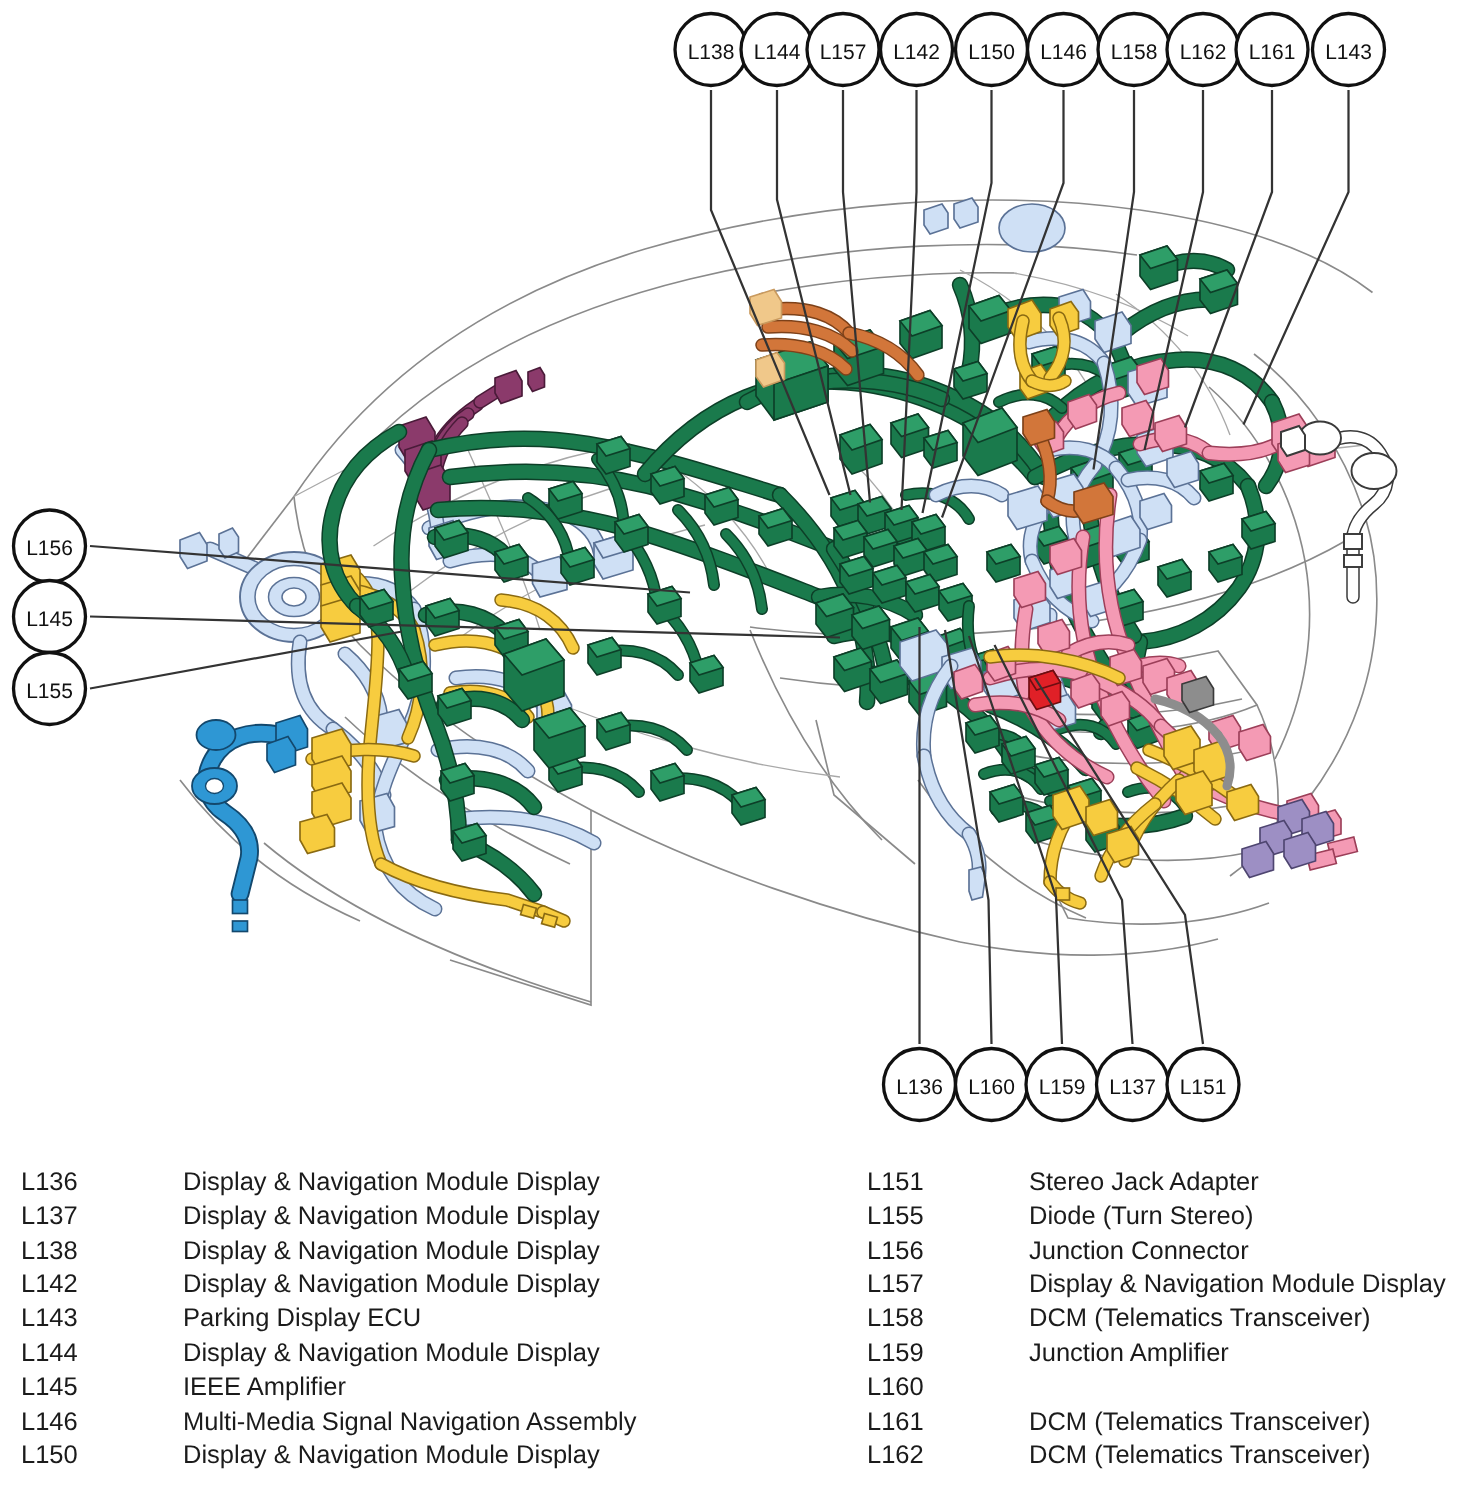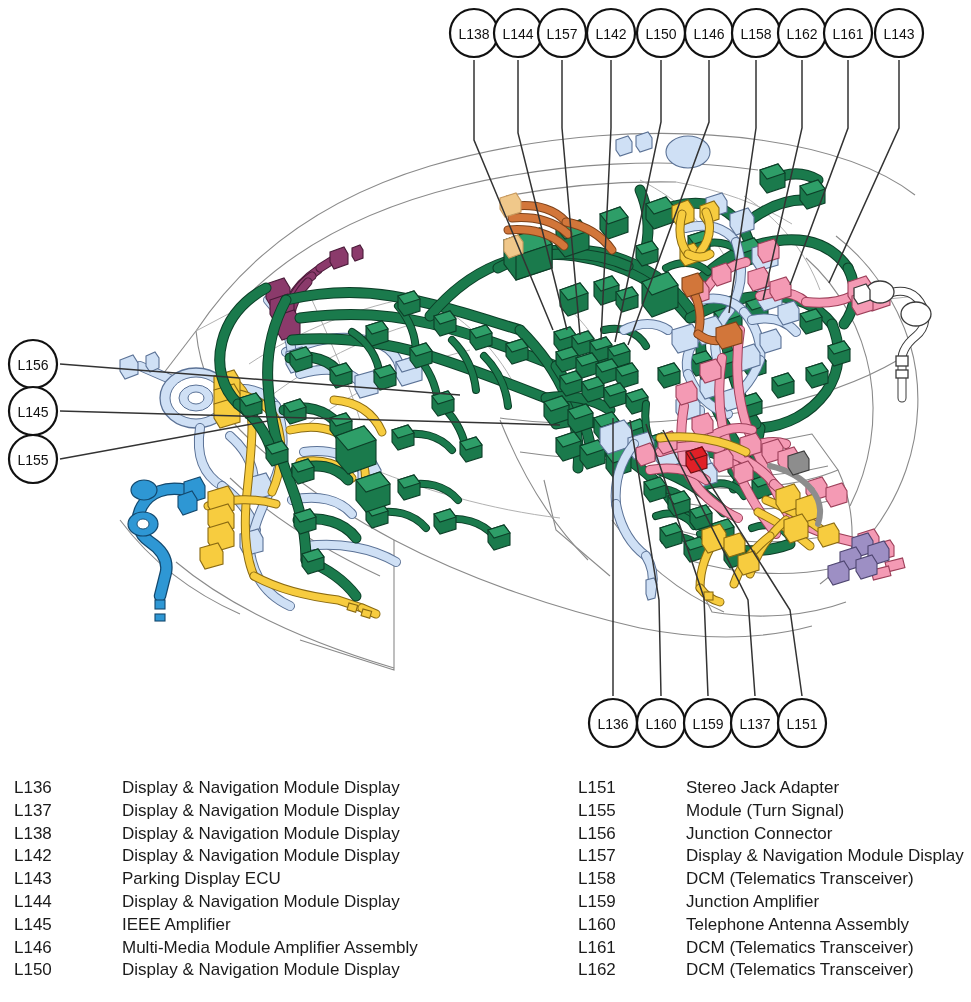--- a/index.html
+++ b/index.html
@@ -1061,56 +1061,55 @@
       <div class="legend-row">
         <span class="legend-code">L144</span>
         <span class="legend-desc">Display &amp; Navigation Module Display</span>
       </div>
       <div class="legend-row">
         <span class="legend-code">L145</span>
         <span class="legend-desc">IEEE Amplifier</span>
       </div>
       <div class="legend-row">
         <span class="legend-code">L146</span>
-        <span class="legend-desc">Multi-Media Module Amplifier Assembly</span>
+        <span class="legend-desc">Multi-Media Signal Navigation Assembly</span>
       </div>
       <div class="legend-row">
         <span class="legend-code">L150</span>
         <span class="legend-desc">Display &amp; Navigation Module Display</span>
       </div>
     </div>
 
     <div class="legend-col" id="legend-col-right">
       <div class="legend-row">
         <span class="legend-code">L151</span>
         <span class="legend-desc">Stereo Jack Adapter</span>
       </div>
       <div class="legend-row">
         <span class="legend-code">L155</span>
-        <span class="legend-desc">Module (Turn Signal)</span>
+        <span class="legend-desc">Diode (Turn Stereo)</span>
       </div>
       <div class="legend-row">
         <span class="legend-code">L156</span>
         <span class="legend-desc">Junction Connector</span>
       </div>
       <div class="legend-row">
         <span class="legend-code">L157</span>
         <span class="legend-desc">Display &amp; Navigation Module Display</span>
       </div>
       <div class="legend-row">
         <span class="legend-code">L158</span>
         <span class="legend-desc">DCM (Telematics Transceiver)</span>
       </div>
       <div class="legend-row">
         <span class="legend-code">L159</span>
         <span class="legend-desc">Junction Amplifier</span>
       </div>
       <div class="legend-row">
         <span class="legend-code">L160</span>
-        <span class="legend-desc">Telephone Antenna Assembly</span>
       </div>
       <div class="legend-row">
         <span class="legend-code">L161</span>
         <span class="legend-desc">DCM (Telematics Transceiver)</span>
       </div>
       <div class="legend-row">
         <span class="legend-code">L162</span>
         <span class="legend-desc">DCM (Telematics Transceiver)</span>
       </div>
     </div>

